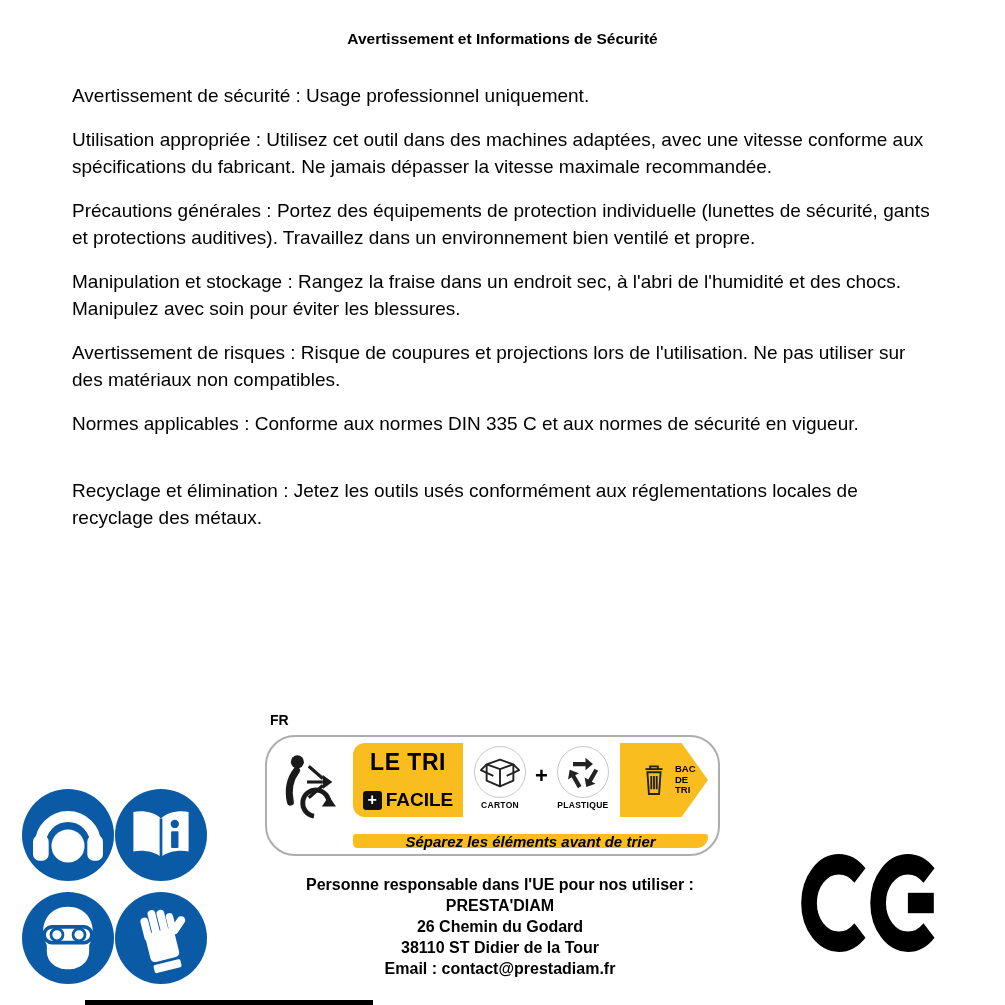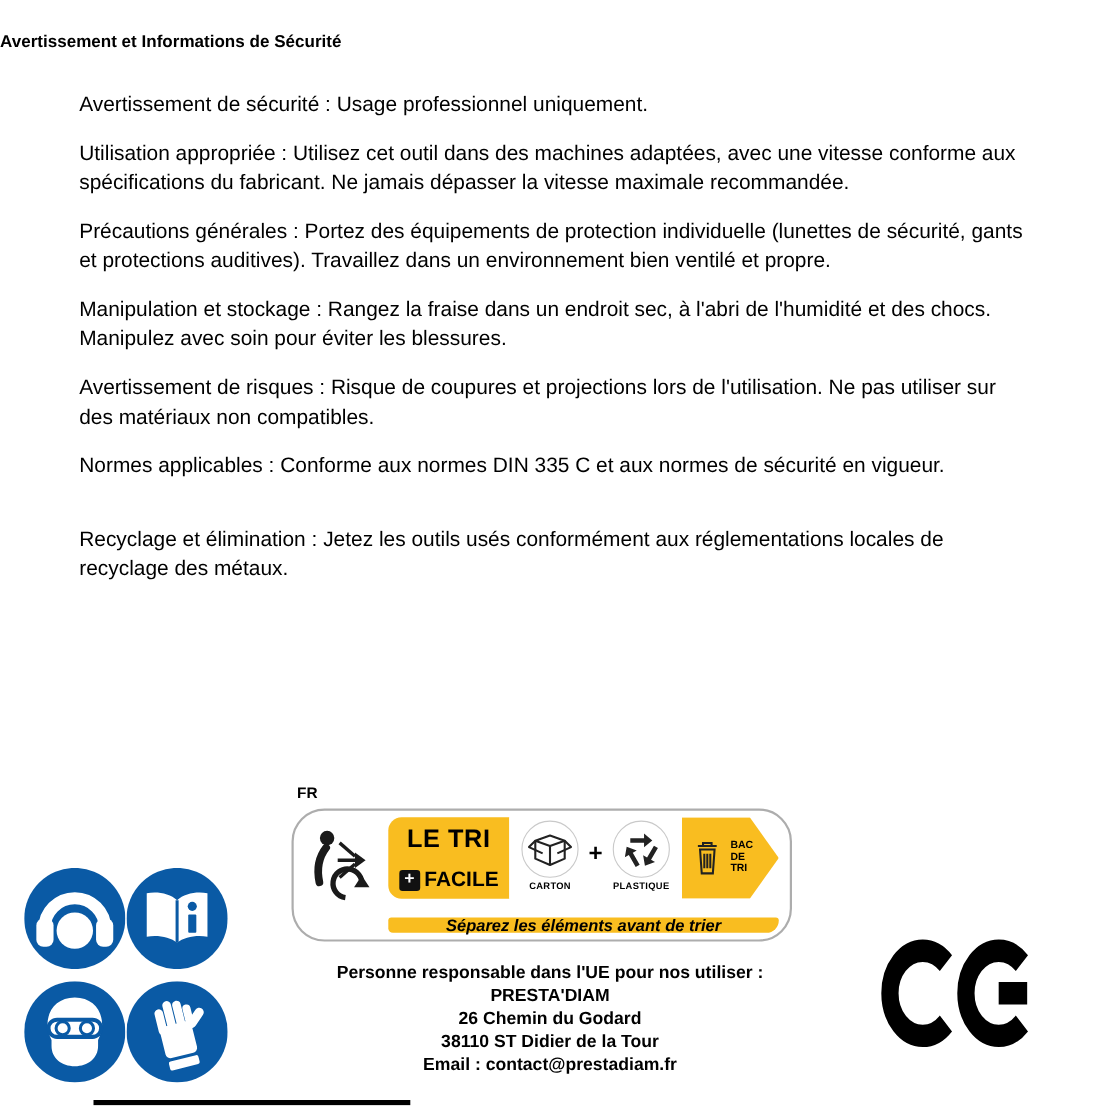--- a/index.html
+++ b/index.html
@@ -4,21 +4,21 @@
 <style>
   * { margin:0; padding:0; box-sizing:border-box; }
   :root {
     --blue:#0a5aa5;
     --yellow:#f9bd20;
   }
   html,body { background:#fff; }
   body { font-family:"Liberation Sans", sans-serif; color:#000; }
   .page { position:relative; width:1005px; height:1005px; background:#fff; overflow:hidden; }
 
-  .title { position:absolute; top:30px; left:0; width:100%; 
+  .title { position:absolute; top:30px; left:0; width:100%; text-align:center;
            font-size:15.5px; font-weight:bold; }
 
   .paras { position:absolute; left:72px; top:82px; width:865px;
            font-size:19px; line-height:27px; }
   .paras p { margin:0 0 17px 0; }
   .paras p.gap { margin-top:40px; }
 
   .safety-icons { position:absolute; left:22px; top:789px;
                   display:grid; grid-template-columns:92px 92px;
                   column-gap:1px; row-gap:11px; }
@@ -40,21 +40,21 @@
               display:flex; align-items:center; justify-content:center; font-size:16px; font-weight:bold; }
   .tri-materials { flex:1; display:flex; align-items:flex-start; justify-content:center;
                    gap:9px; padding-top:3px; background:#fff; }
   .mat { display:flex; flex-direction:column; align-items:center; }
   .mat-circle { width:52px; height:52px; border:1.5px solid #c9c9c9; border-radius:50%;
                 display:flex; align-items:center; justify-content:center; background:#fff; }
   .mat-label { font-size:8.5px; font-weight:bold; letter-spacing:0.3px; margin-top:2px; }
   .mat-plus { font-size:22px; font-weight:bold; align-self:center; margin-top:-12px; }
   .tri-pennant { width:88px; background:var(--yellow);
                  clip-path:polygon(0 0, 70% 0, 100% 50%, 70% 100%, 0 100%);
-                 display:flex; align-items:center; padding-left:9px; gap:7px; }
+                 display:flex; align-items:center; padding-left:20px; gap:7px; }
   .bin-text { font-size:9.5px; font-weight:bold; line-height:10.5px; }
   .tri-tagline { background:var(--yellow); height:14px; border-radius:4px 4px 16px 6px;
                  display:flex; align-items:center; justify-content:center;
                  font-style:italic; font-weight:bold; font-size:15px; color:#000000; }
 
   .responsible { position:absolute; left:240px; top:874px; width:520px; text-align:center;
                  font-weight:bold; font-size:16px; line-height:21px; }
 
   .ce { position:absolute; left:798px; top:850px; width:146px; height:106px; }
 

